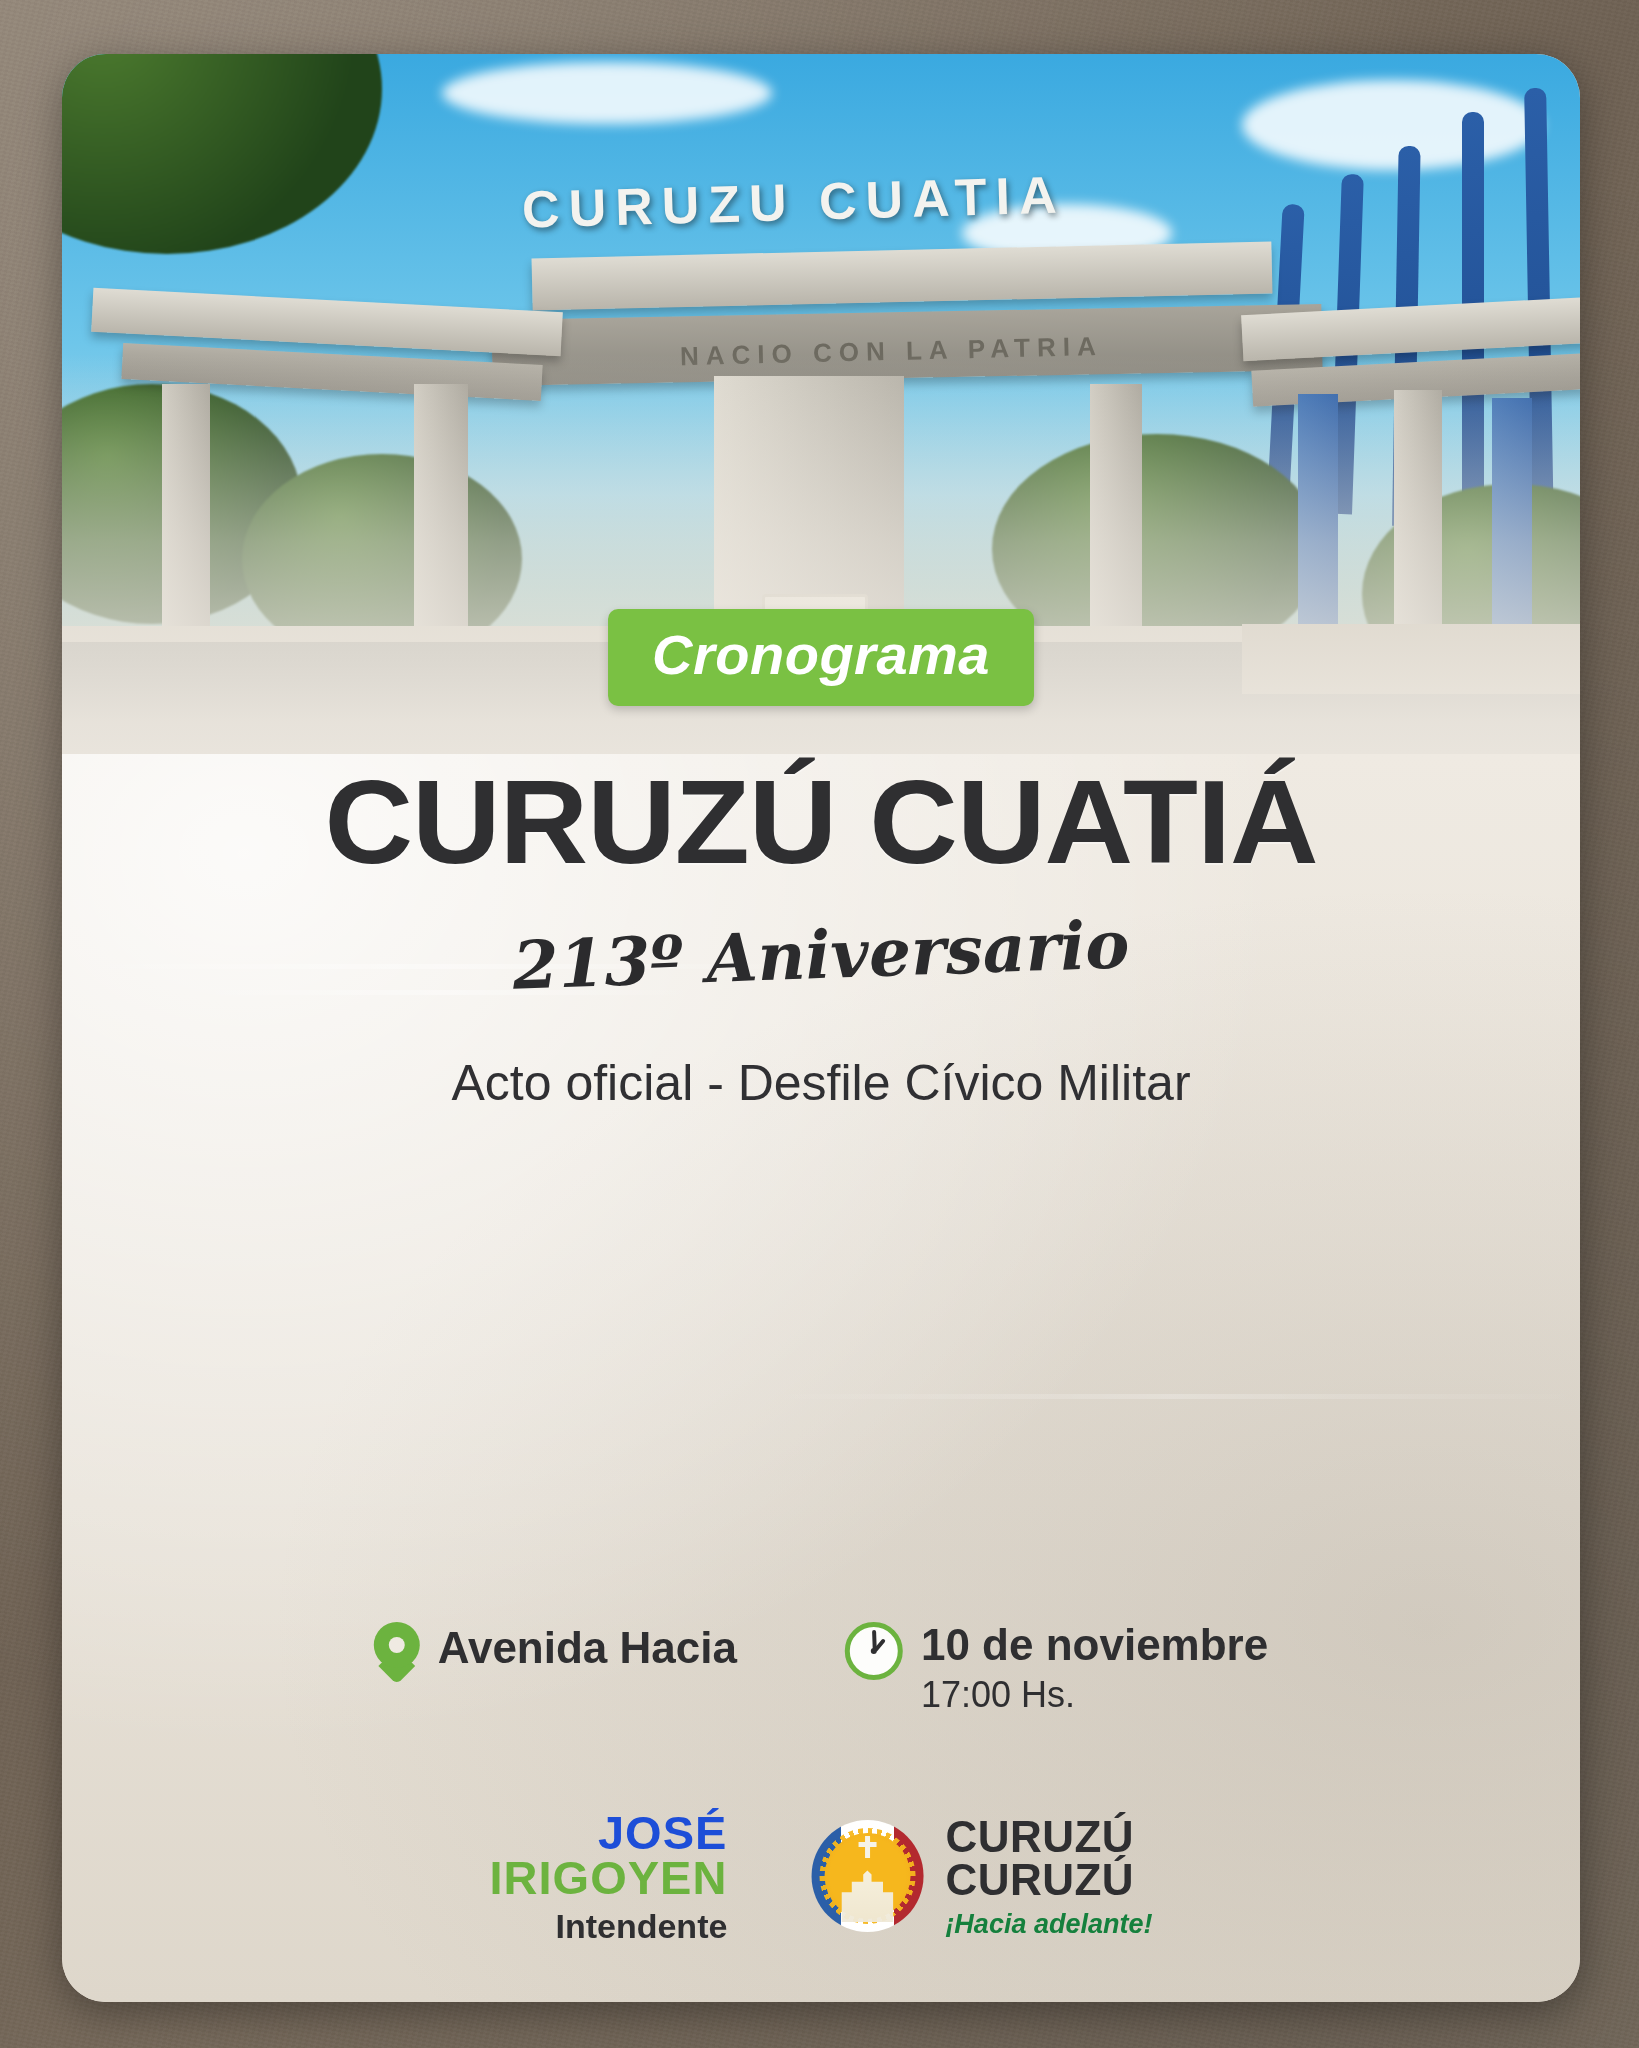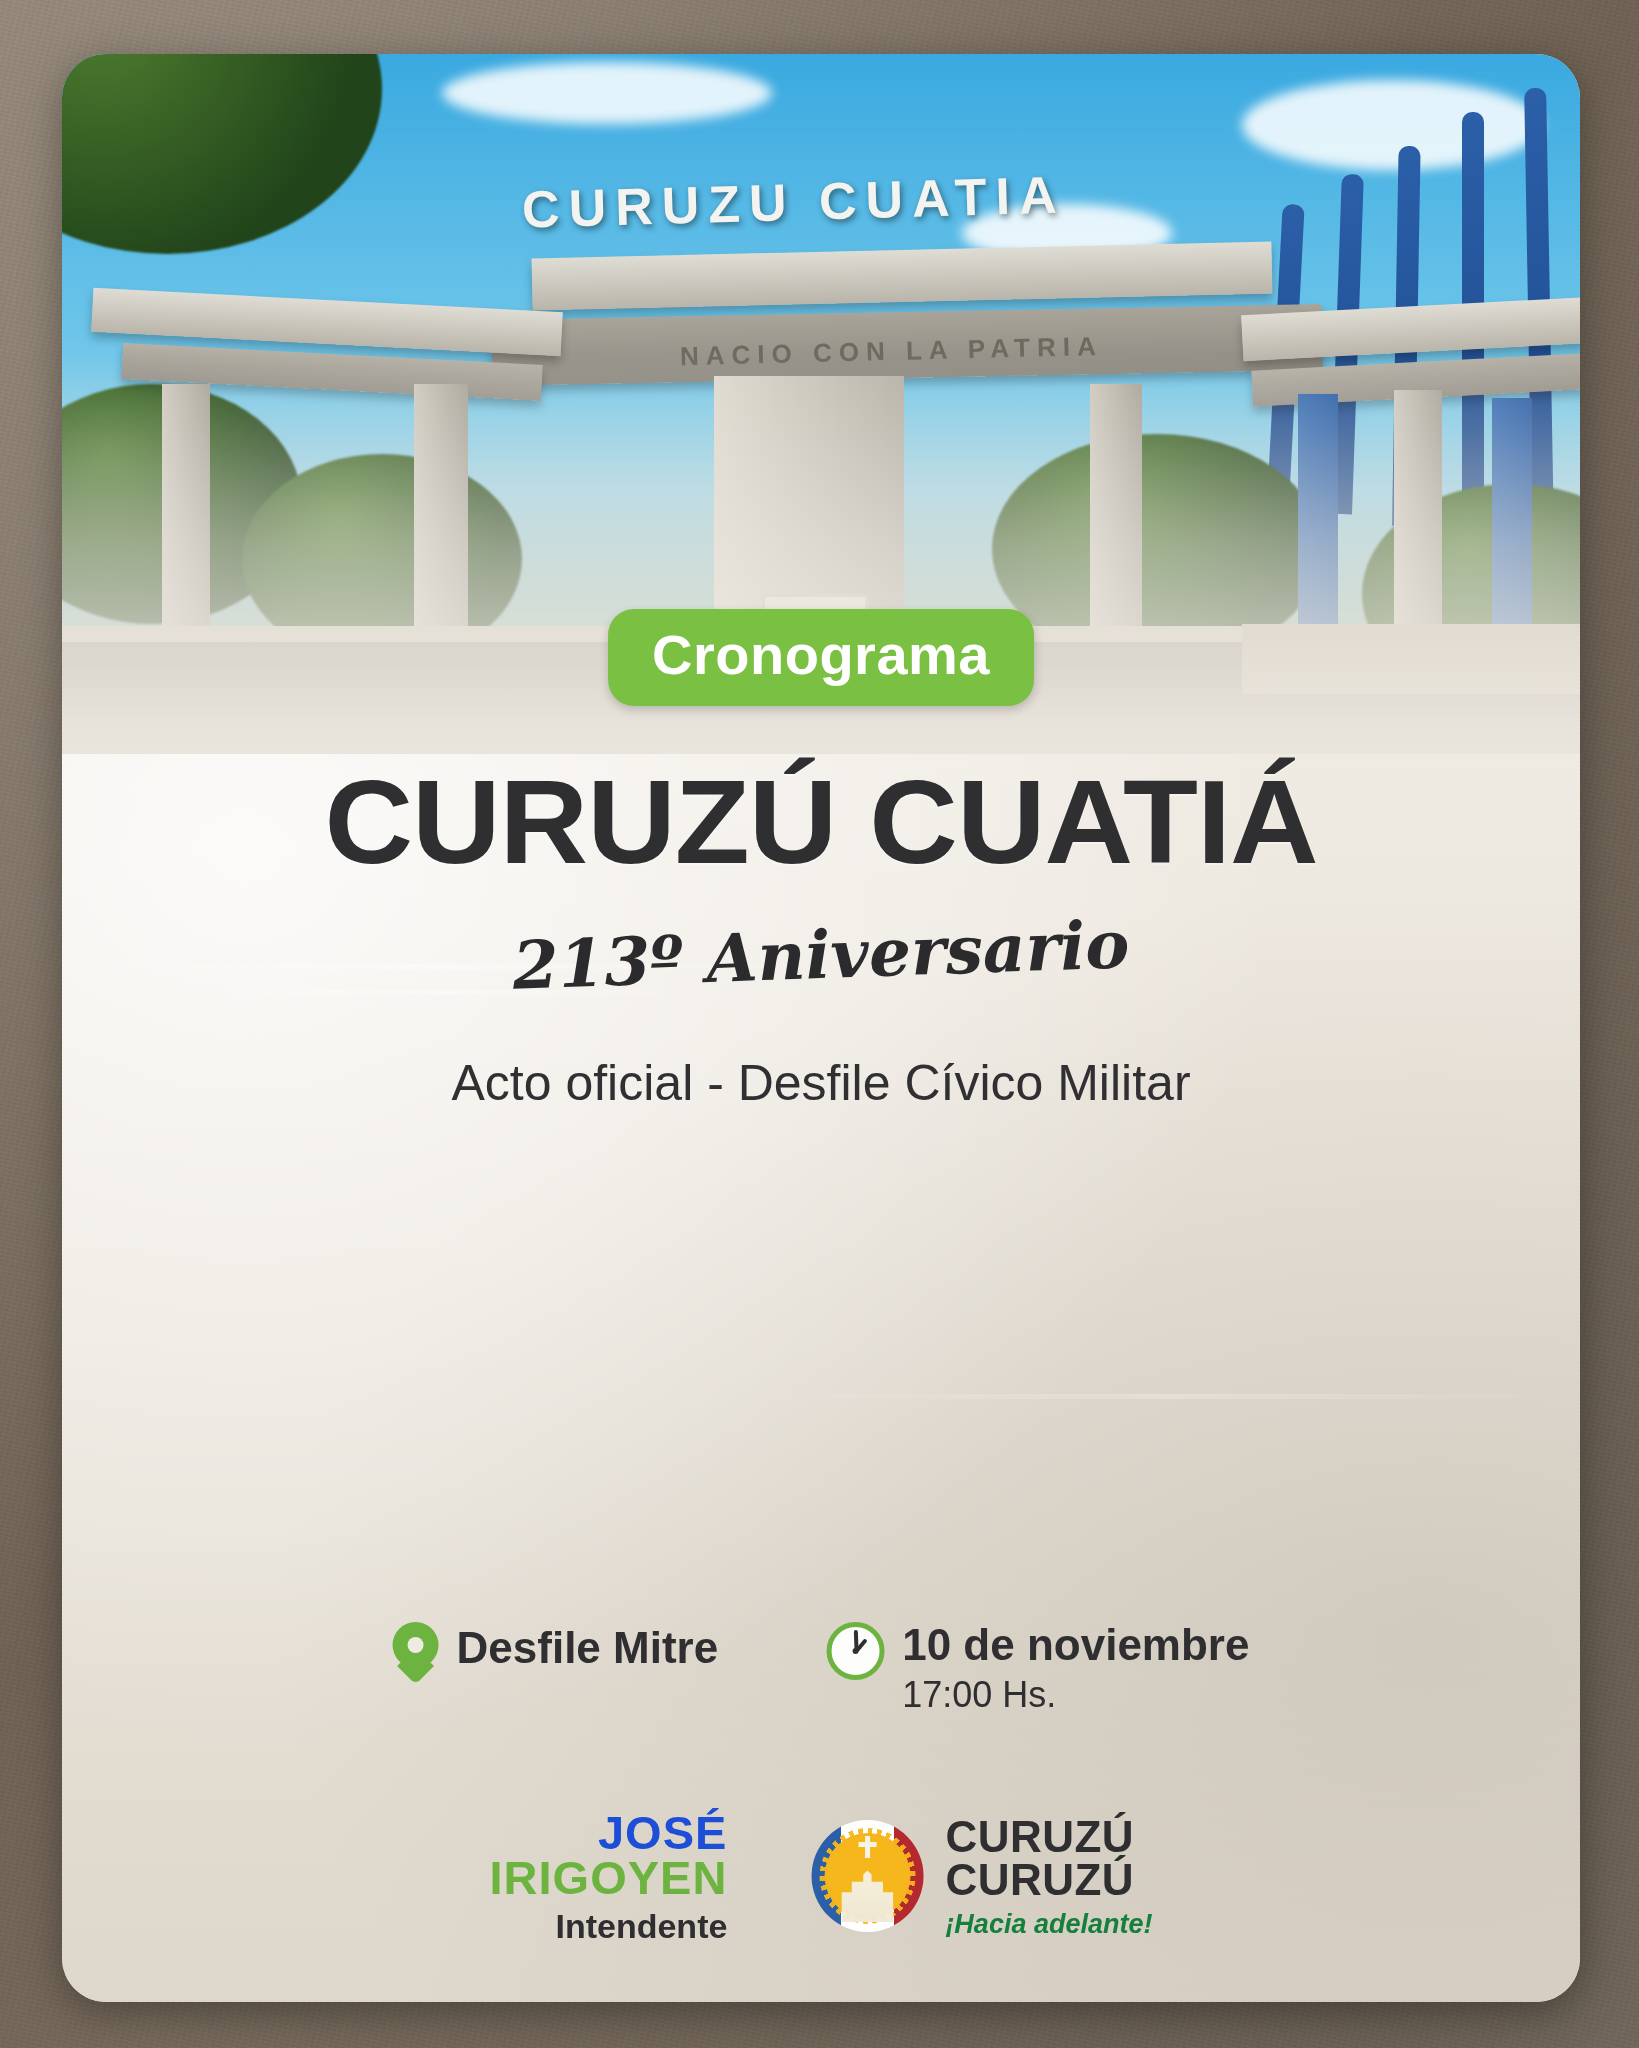--- a/index.html
+++ b/index.html
@@ -160,24 +160,25 @@
   .badge {
     position: absolute;
     left: 50%;
     top: 555px;
     transform: translateX(-50%);
     background: #7ac143;
     color: #ffffff;
     font-size: 56px;
     font-weight: 700;
     padding: 13px 44px 19px;
-    border-radius: 26px;
+    border-radius: 10px;
     letter-spacing: .5px;
     box-shadow: 0 4px 10px rgba(0,0,0,.18);
     white-space: nowrap;
+    font-style: italic;
   }
 
   .city {
     position: absolute;
     left: 50%;
     top: 700px;
     transform: translateX(-50%) scaleX(1.04);
     font-size: 118px;
     font-weight: 700;
     color: #2f2f31;
@@ -498,21 +499,21 @@
 
 
       <div class="info">
 
         <div class="info-block">
           <div class="pin">
             <div class="tip"></div>
             <div class="head"></div>
             <div class="hole"></div>
           </div>
-          <div class="place-label">Desfile Mitre</div>
+          <div class="place-label">Avenida Hacia</div>
         </div>
 
         <div class="info-block">
           <div class="clock">
             <div class="hand-m"></div>
             <div class="hand-h"></div>
             <div class="center"></div>
           </div>
           <div class="date-wrap">
             <div class="date-main">10 de noviembre</div>

